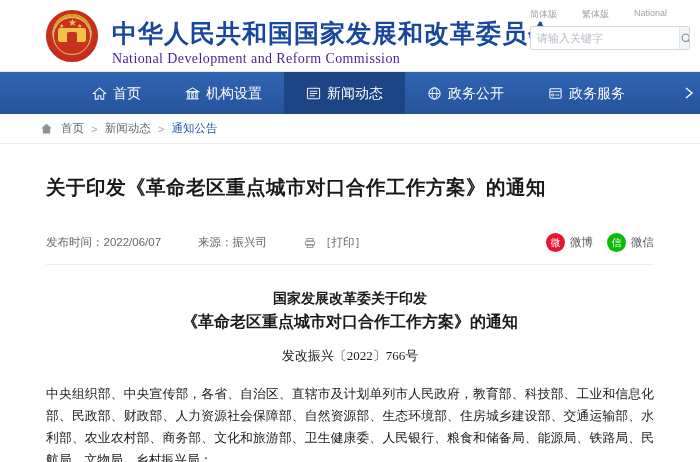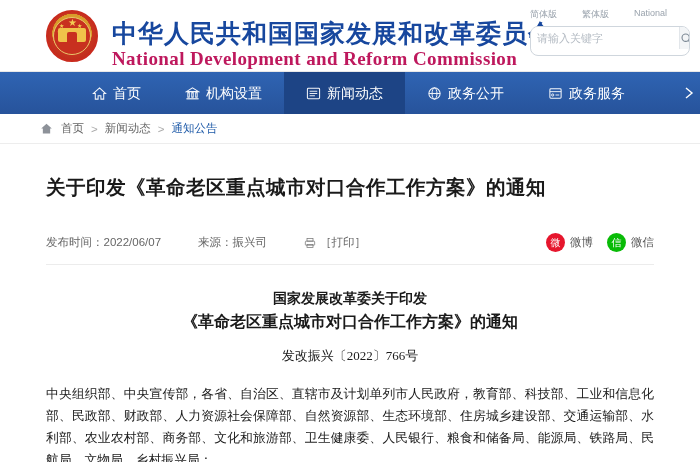--- a/index.html
+++ b/index.html
@@ -66,47 +66,46 @@
   .titles { display: flex; flex-direction: column; justify-content: flex-start; margin-top: 16px; }
   .title-cn {
     font-size: 25px;
     letter-spacing: 1px;
     color: #17479e;
     font-weight: bold;
     font-family: "Liberation Serif", serif;
     line-height: 30px;
   }
   .title-en {
-    font-size: 19px;
-    color: #be185d;
+    font-size: 14px;
+    color: #4c1d95;
     font-family: "Liberation Serif", serif;
     letter-spacing: 0.4px;
     line-height: 20px;
-    font-weight: bold;
   }
 
   
   .search-area {
     position: absolute; right: 10px; top: 8px;
     width: 160px;
   }
   .search-links {
     font-size: 9px; color: #9aa3ad;
     display: flex; gap: 25px;
     justify-content: flex-start;
     margin-bottom: 5px;
     white-space: nowrap;
     overflow: hidden;
   }
   .search-links span { cursor: pointer; }
   .search-box {
-    display: flex; 
-    height: 30px;
+    display: flex; align-items: center;
+    height: 24px;
     border: 1px solid #cfd6dd;
-    border-radius: 8px;
+    border-radius: 2px;
     background: #fff;
     overflow: hidden;
   }
   .search-box input {
     border: 0; outline: none;
     flex: 1;
     height: 22px;
     font-size: 11px;
     padding-left: 6px;
     color: #333;

